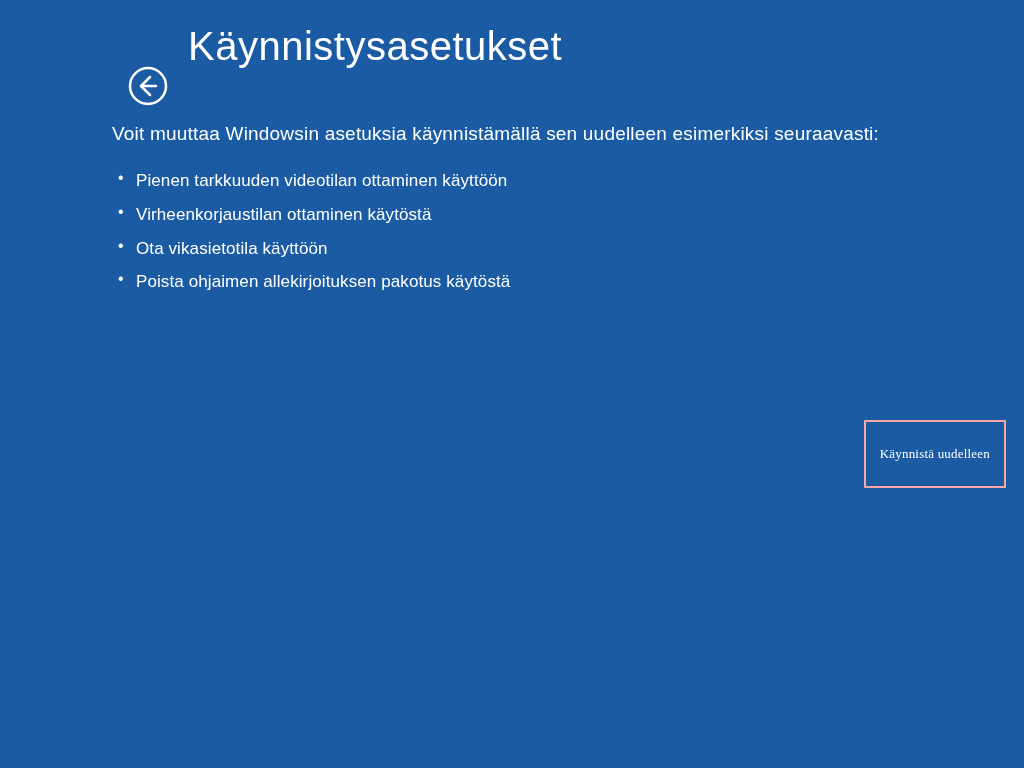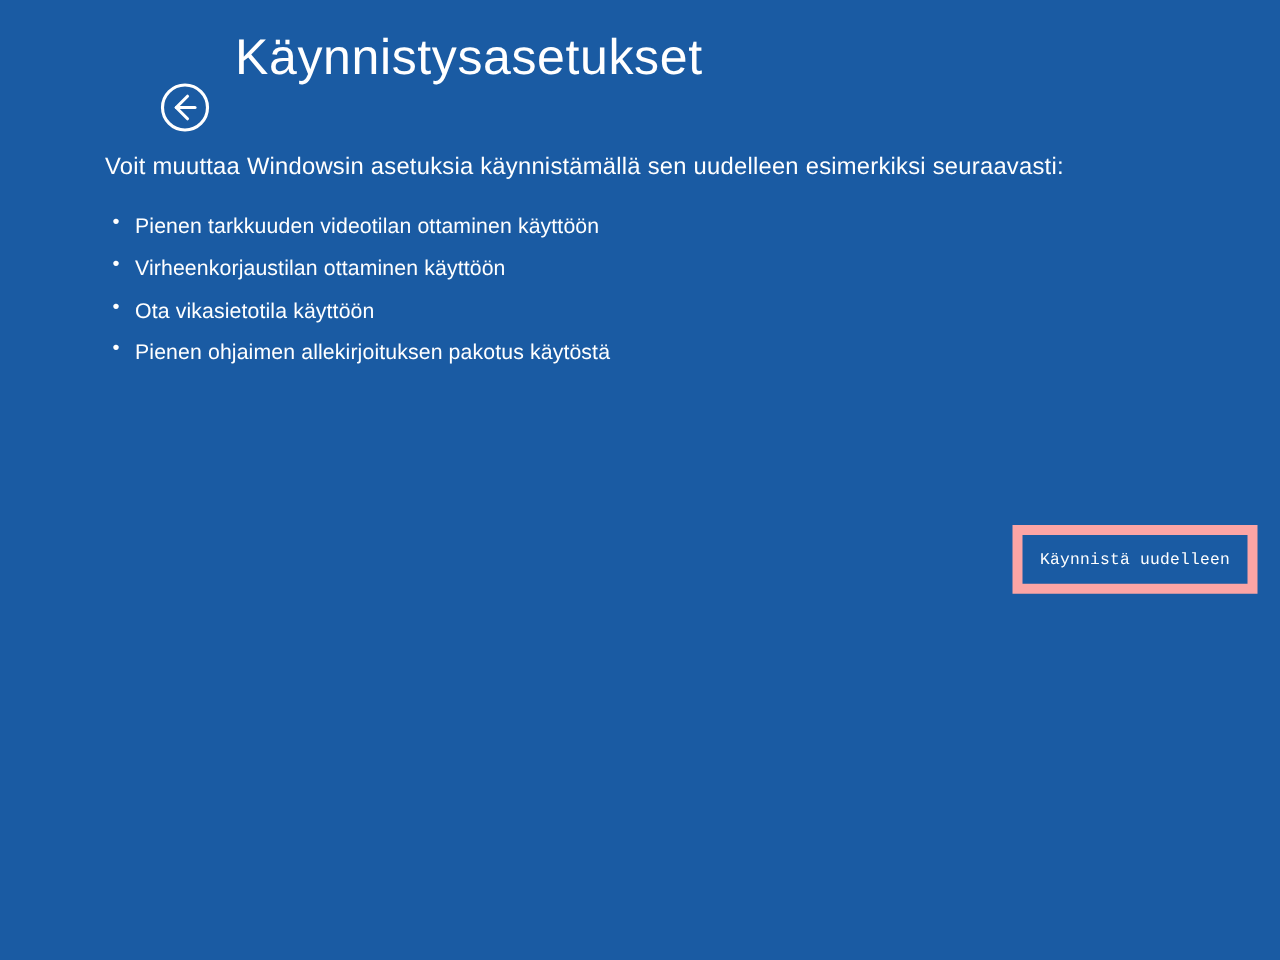--- a/index.html
+++ b/index.html
@@ -37,21 +37,21 @@
       width: 40px;
       height: 40px;
     }
     .title {
       font-size: 40px;
       font-weight: 300;
       letter-spacing: 0.5px;
       margin-left: 60px;
     }
     .content {
-      padding-left: 84px;
+      padding-left: 112px;
       padding-right: 60px;
       padding-top: 54px;
     }
     .subtitle {
       font-size: 19px;
       font-weight: 400;
       margin-bottom: 24px;
       letter-spacing: 0.2px;
     }
     .options-list {
@@ -73,25 +73,25 @@
       left: 6px;
       top: -2px;
       font-size: 16px;
       color: #ffffff;
     }
     .restart-button {
       position: absolute;
       right: 18px;
       top: 420px;
       background: transparent;
-      border: 8px solid #fca5a5;
+      border: 2px solid #fca5a5;
       color: #ffffff;
-      font-family: Liberation Mono, monospace;
+      font-family: Liberation Serif, serif;
       font-size: 13px;
-      padding: 12px 14px;
+      padding: 24px 14px;
       cursor: pointer;
       letter-spacing: 0.2px;
     }
   </style>
 </head>
 <body>
 
 <div class="header">
   <div class="back-button">
     <svg viewBox="0 0 40 40">
@@ -100,19 +100,19 @@
       <line x1="13" y1="20" x2="28" y2="20" stroke="#ffffff" stroke-width="2.5" stroke-linecap="round"></line>
     </svg>
   </div>
   <h1 class="title">Käynnistysasetukset</h1>
 </div>
 
 <div class="content">
   <p class="subtitle">Voit muuttaa Windowsin asetuksia käynnistämällä sen uudelleen esimerkiksi seuraavasti:</p>
   <ul class="options-list">
     <li>Pienen tarkkuuden videotilan ottaminen käyttöön</li>
-    <li>Virheenkorjaustilan ottaminen käyttöön</li>
+    <li>Virheenkorjaustilan ottaminen käytöstä</li>
     <li>Ota vikasietotila käyttöön</li>
-    <li>Pienen ohjaimen allekirjoituksen pakotus käytöstä</li>
+    <li>Poista ohjaimen allekirjoituksen pakotus käytöstä</li>
   </ul>
 </div>
 
 <button class="restart-button">Käynnistä uudelleen</button>
 
 </body></html>

